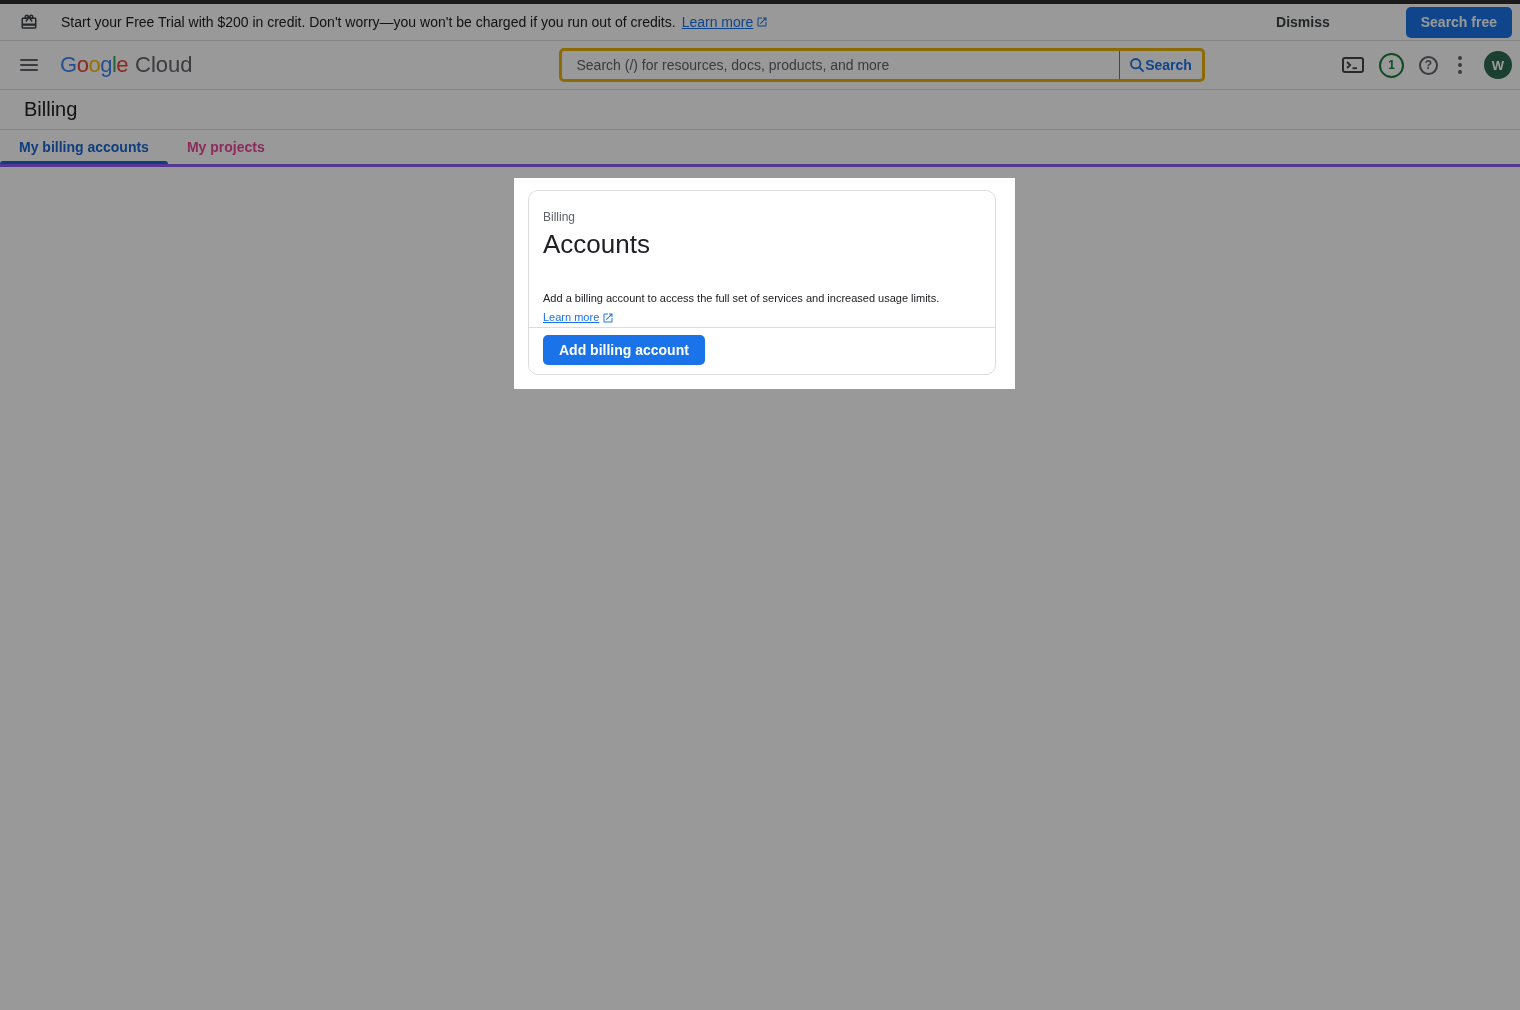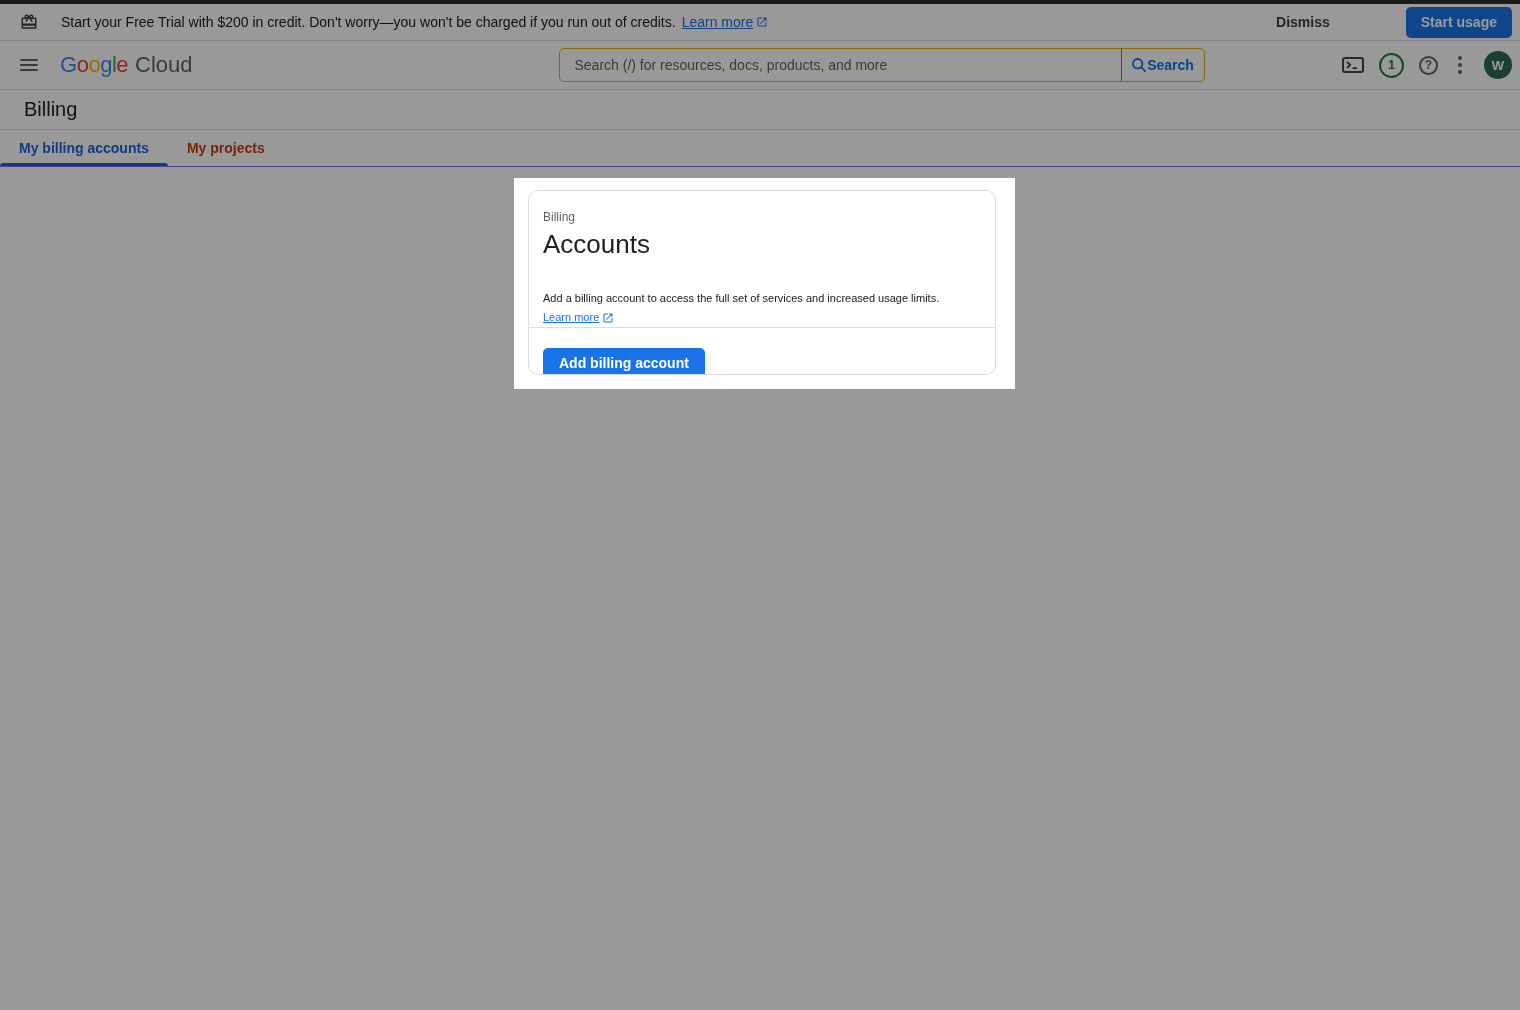--- a/index.html
+++ b/index.html
@@ -42,21 +42,21 @@
   .menu-btn { background:none; border:none; padding:8px; cursor:pointer; }
   .hamburger { display:block; width:18px; }
   .hamburger i { display:block; height:2px; background:#5f6368; margin:3px 0; border-radius:1px; }
   .logo { display:flex; align-items:baseline; margin-left:14px; text-decoration:none; cursor:pointer; }
   .logo-google { font-size:22px; letter-spacing:-0.5px; }
   .lg-blue{color:#4285F4;} .lg-red{color:#EA4335;} .lg-yellow{color:#FBBC05;} .lg-green{color:#34A853;}
   .logo-cloud { font-size:22px; color:#5f6368; margin-left:7px; }
 
   .search-wrap { flex:1; display:flex; justify-content:center; }
   .search-box {
-    width:646px; height:34px; border:1px solid #eab308; border-radius:5px;
+    width:646px; height:34px; border:3px solid #eab308; border-radius:5px;
     display:flex; align-items:stretch; background:#fff; overflow:hidden;
   }
   .search-input {
     flex:1; border:none; outline:none; background:transparent;
     font-family:inherit; font-size:14px; color:#202124; padding:0 15px;
   }
   .search-input::placeholder { color:#5f6368; opacity:1; }
   .search-btn {
     width:83px; border:none; border-left:1px solid #747775; background:transparent;
     display:flex; align-items:center; justify-content:center; 
@@ -79,24 +79,24 @@
   .kebab i { width:4px; height:4px; border-radius:50%; background:#5f6368; }
   .avatar {
     width:28px; height:28px; border-radius:50%; background:#2d6a53; color:#fff;
     display:flex; align-items:center; justify-content:center;
     font-size:13px; font-weight:bold; margin-left:6px; cursor:pointer;
   }
 
   
   .title-row { height:40px; background:#fff; border-bottom:1px solid #dadce0; display:flex; align-items:center; padding:0 24px; }
   .page-title { font-size:20px; font-weight:normal; color:#202124; }
-  .tabs { height:37px; background:#fff; border-bottom:1px solid #8b5cf6; display:flex; }
+  .tabs { height:37px; background:#fff; border-bottom:3px solid #8b5cf6; display:flex; }
   .tab {
     position:relative; display:flex; align-items:center; justify-content:center;
-    padding:0 19px; font-size:14px; font-weight:bold; color:#c2410c; cursor:pointer;
+    padding:0 19px; font-size:14px; font-weight:bold; color:#ec4899; cursor:pointer;
   }
   .tab.active { color:#1967d2; }
   .tab.active::after {
     content:""; position:absolute; left:0; right:0; bottom:0; height:3px;
     background:#1967d2; border-radius:3px 3px 0 0;
   }
   .content { height:762px; background:#fff; }
 
   
   .scrim { position:absolute; inset:0; background:rgba(0,0,0,0.40); z-index:40; pointer-events:none; }
@@ -107,21 +107,21 @@
     display:flex; flex-direction:column; overflow:hidden;
   }
   .card-body { flex:1; padding:19px 16px 0 14px; }
   .card-eyebrow { font-size:12px; color:#5f6368; margin-bottom:5px; }
   .card-title { font-size:26px; font-weight:normal; color:#202124; margin-bottom:29px; }
   .card-desc { font-size:11px; line-height:19px; color:#202124; width:448px; }
   .card-link {
     color:#1a73e8; text-decoration:underline; cursor:pointer;
     display:inline-flex; align-items:center; gap:3px;
   }
-  .card-footer { border-top:1px solid #dadce0; padding:20px 14px 14px; }
+  .card-footer { border-top:1px solid #dadce0; padding:7px 14px 14px; }
   .primary-btn {
     background:#1a73e8; border:none; color:#fff; font-family:inherit;
     font-size:14px; font-weight:bold; height:30px; padding:0 16px;
     border-radius:5px; cursor:pointer;
   }
 </style>
 </head>
 <body>
 
 <div id="app">
@@ -136,21 +136,21 @@
     </span>
     <span class="banner-text">Start your Free Trial with $200 in credit. Don't worry—you won't be charged if you run out of credits.</span>
     <a class="banner-link">
       <span>Learn more</span>
       <svg width="12" height="12" viewBox="0 0 24 24" fill="#1a73e8">
           <path d="M19 19H5V5h7V3H5a2 2 0 0 0-2 2v14a2 2 0 0 0 2 2h14c1.1 0 2-.9 2-2v-7h-2v7zM14 3v2h3.59l-9.83 9.83 1.41 1.41L19 6.41V10h2V3h-7z"></path>
         </svg>
     </a>
     <div class="banner-actions">
       <button class="dismiss-btn">Dismiss</button>
-      <button class="start-free-btn">Start usage</button>
+      <button class="start-free-btn">Search free</button>
     </div>
   </div>
 
   <header class="app-bar">
     <div class="bar-left">
       <button class="menu-btn">
         <span class="hamburger">
             <i></i>
             <i></i>
             <i></i>

